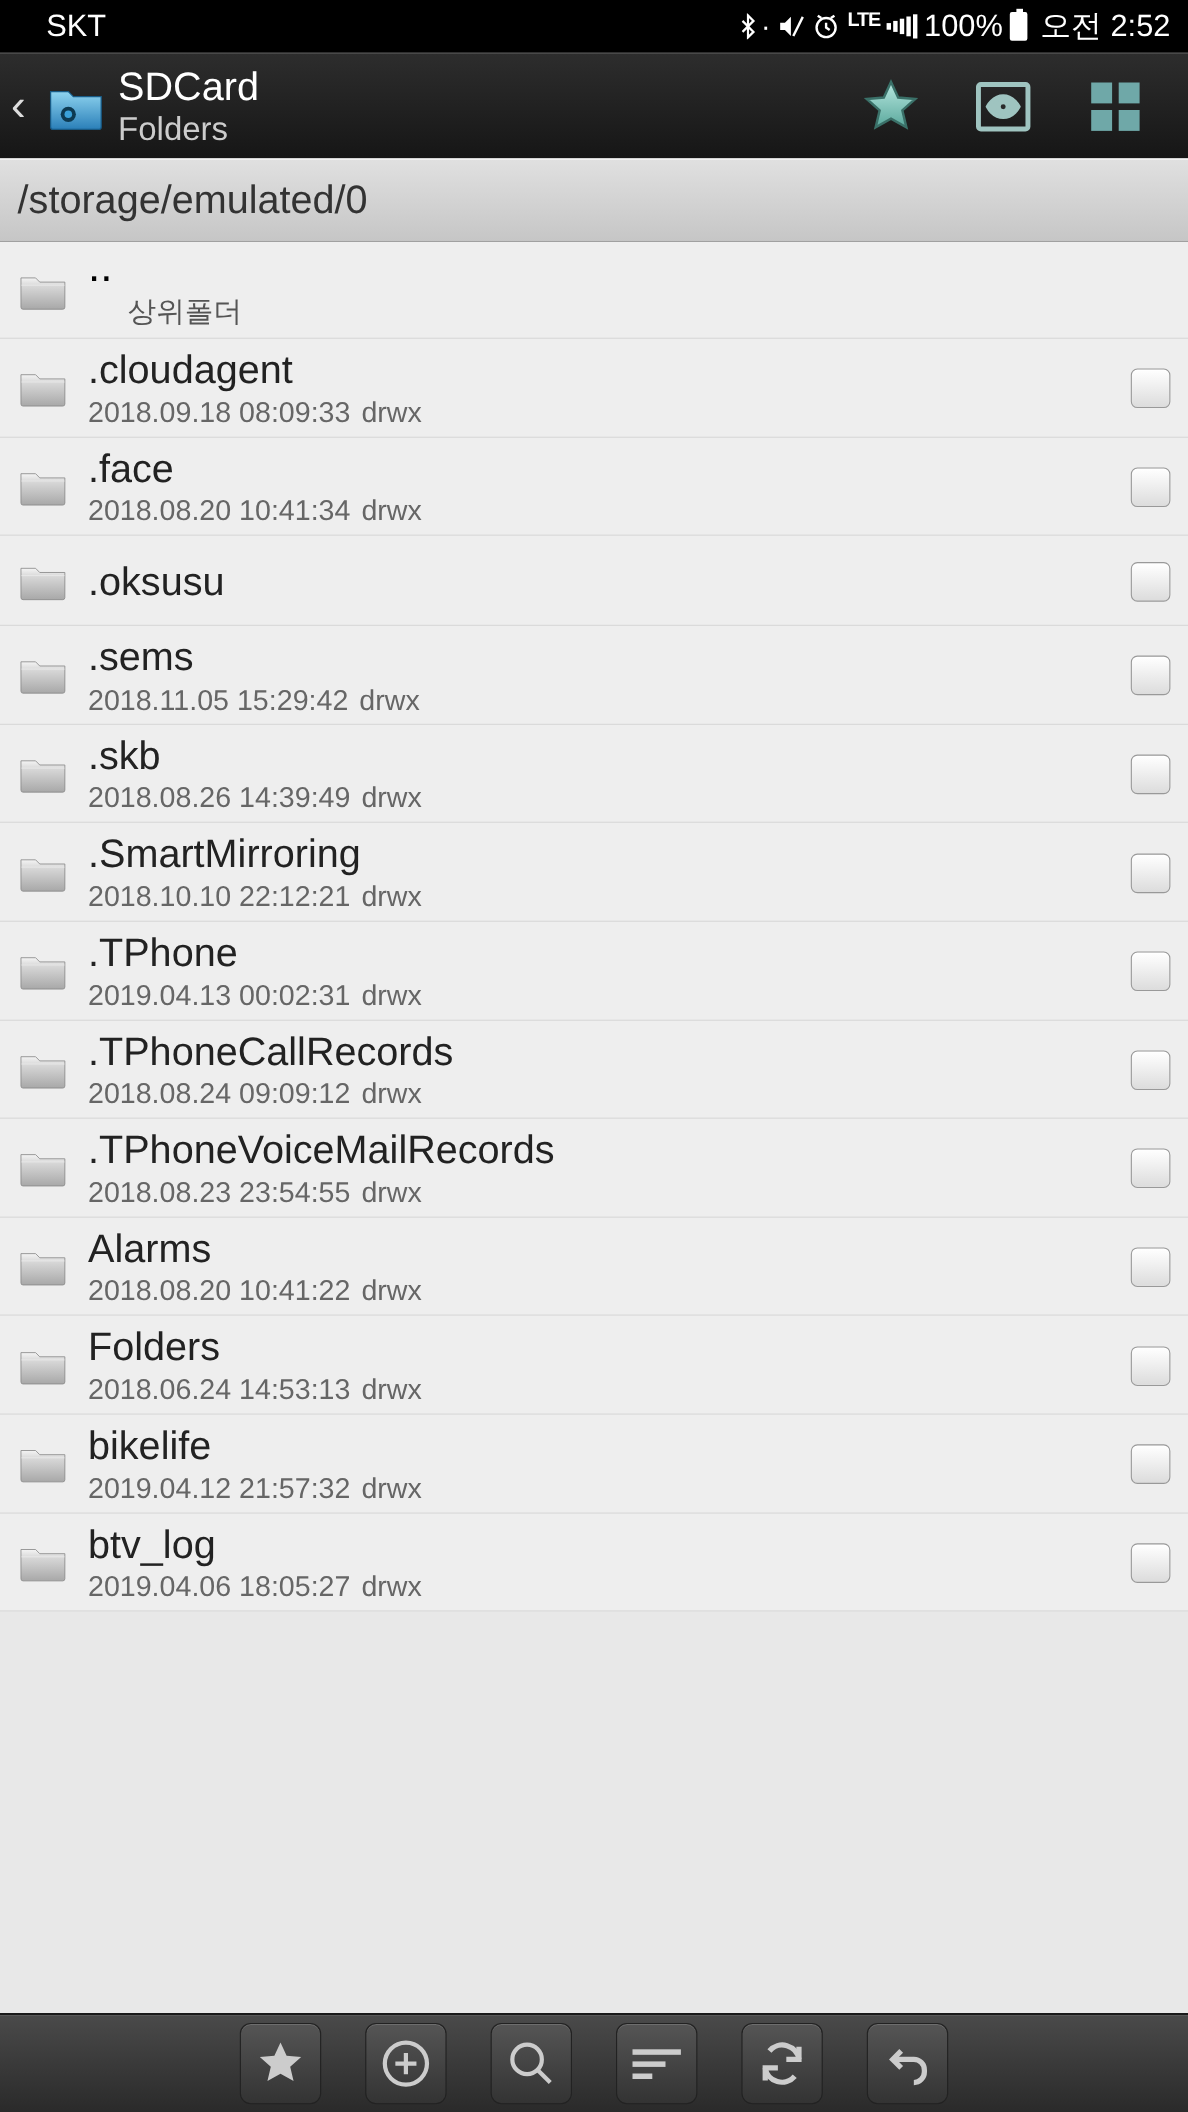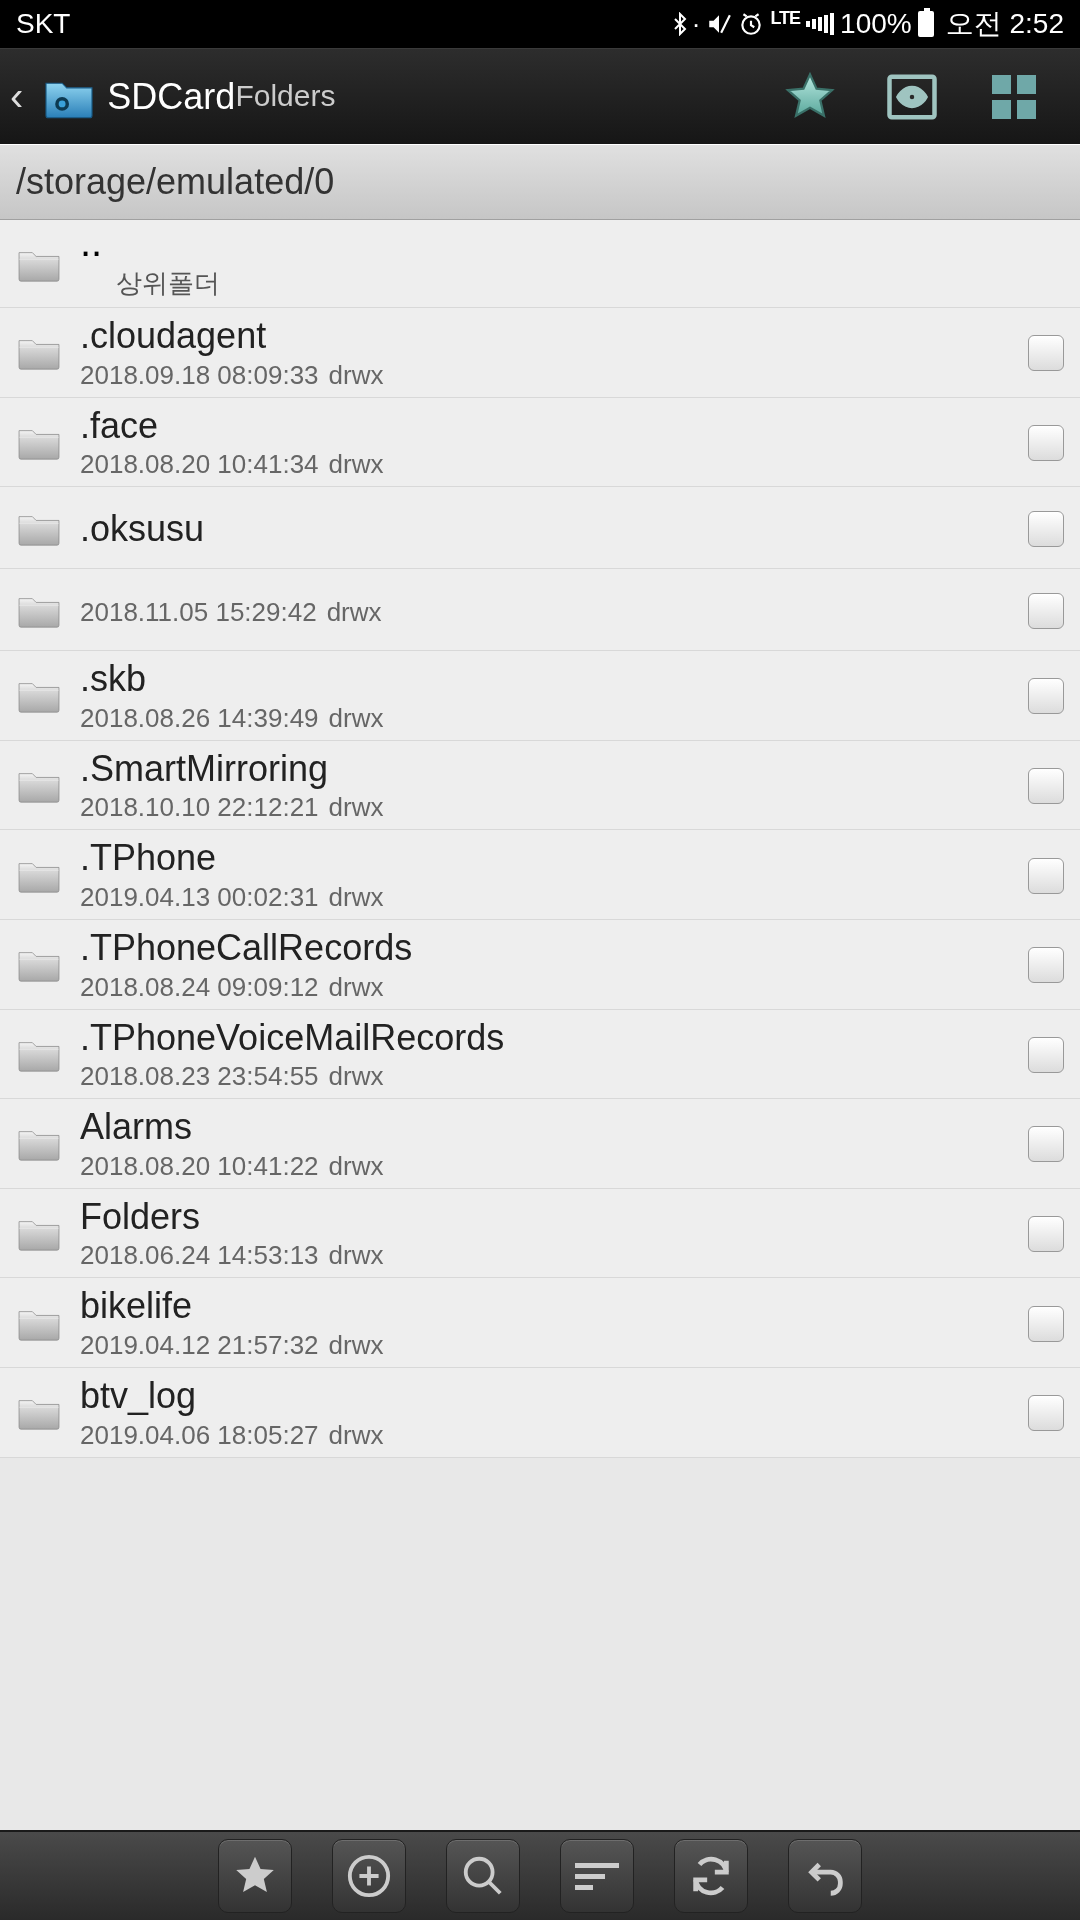--- a/index.html
+++ b/index.html
@@ -3,21 +3,21 @@
 <meta charset="utf-8">
 <style>
   * { box-sizing: border-box; margin: 0; padding: 0; }
   html, body { width: 1080px; height: 1920px; overflow: hidden; font-family: -apple-system, "Malgun Gothic", sans-serif; background: #e8e8e8; }
   
   
   .status-bar {
     height: 48px; background: #000; color: #fff; display: flex; align-items: center;
     padding: 0 16px; font-size: 28px;
   }
-  .status-bar .carrier { flex: 1; }
+  .status-bar .carrier { flex: 1; margin-left: 26px; }
   .status-icons { display: flex; align-items: center; gap: 6px; font-size: 26px; }
   .status-icons span { display: inline-flex; align-items: center; }
   .lte-box { font-size: 18px; font-weight: bold; letter-spacing: -1px; border: none; position: relative; top: -6px; }
   .signal-bars { display: inline-flex; align-items: flex-end; gap: 2px; height: 22px; }
   .signal-bars i { width: 4px; background: #fff; display: block; }
   .signal-bars i:nth-child(1){height:6px;} .signal-bars i:nth-child(2){height:10px;}
   .signal-bars i:nth-child(3){height:14px;} .signal-bars i:nth-child(4){height:18px;}
   .signal-bars i:nth-child(5){height:22px;}
   .battery-ico { width: 16px; height: 26px; border: 2px solid #fff; border-radius: 2px; position: relative; background: #fff; }
   .battery-ico::after { content:''; position:absolute; top:-5px; left:4px; width:6px; height:3px; background:#fff; }
@@ -25,21 +25,21 @@
   .time-txt { font-size: 28px; margin-left: 6px; }
 
   
   .app-header {
     height: 96px; background: linear-gradient(#2d2d2d,#161616); display: flex; align-items: center;
     padding: 0 10px; color: #fff; border-top: 1px solid #3a3a3a;
   }
   .back-caret { font-size: 40px; color: #ddd; padding: 0 8px 0 0; }
   .app-icon { width: 56px; height: 46px; margin: 0 10px; position: relative; }
   .app-icon svg { width: 100%; height: 100%; }
-  .app-titles { flex: 1; display: flex; flex-direction: row; line-height: 1.1; }
+  .app-titles { flex: 1; display: flex; flex-direction: column; line-height: 1.1; }
   .app-title { font-size: 36px; font-weight: 400; }
   .app-subtitle { font-size: 30px; color: #ccc; margin-top: 2px; }
   .header-actions { display: flex; gap: 46px; padding-right: 28px; align-items: center; }
   .hdr-btn { width: 56px; height: 56px; display: flex; align-items: center; justify-content: center; }
   .hdr-btn svg { width: 54px; height: 54px; }
   .grid-icon { display: grid; grid-template-columns: 1fr 1fr; grid-template-rows: 1fr 1fr; gap: 6px; width: 44px; height: 44px; }
   .grid-icon i { background: #6fa8a8; }
 
   
   .path-bar {
@@ -243,20 +243,21 @@
             <linearGradient id="fgray" x1="0" y1="0" x2="0" y2="1">
               <stop offset="0" stop-color="#f4f4f4"></stop>
               <stop offset="0.25" stop-color="#d8d8d8"></stop>
               <stop offset="1" stop-color="#a8a8a8"></stop>
             </linearGradient>
           </defs>
           <path d="M3 7 L17 7 L21 11 L45 11 L45 35 Q45 37 43 37 L5 37 Q3 37 3 35 Z" fill="url(#fgray)" stroke="#888" stroke-width="0.8"></path>
           <path d="M3 14 L45 14" stroke="#fff" stroke-width="0.6" opacity="0.6"></path>
         </svg></span>
     <div class="row-text">
+      <span class="row-name">.sems</span>
       <span class="row-meta"><span>2018.11.05 15:29:42</span><span class="perm">drwx</span></span>
     </div>
     <span class="row-check"></span>
     </div>
     <div class="row">
       <span class="folder-icon"><svg viewBox="0 0 48 40">
           <defs>
             <linearGradient id="fgray" x1="0" y1="0" x2="0" y2="1">
               <stop offset="0" stop-color="#f4f4f4"></stop>
               <stop offset="0.25" stop-color="#d8d8d8"></stop>

